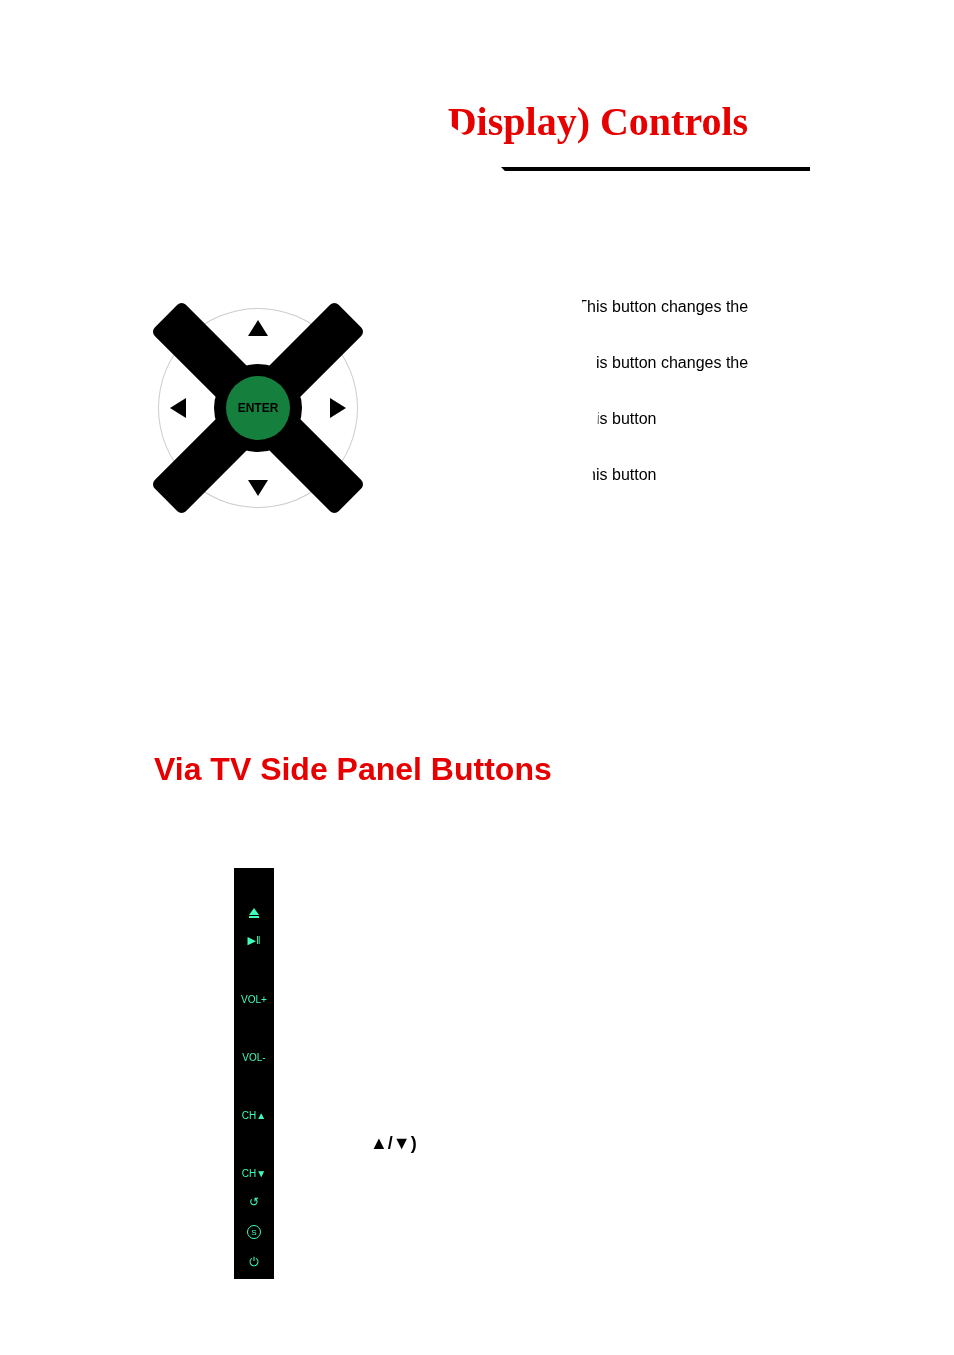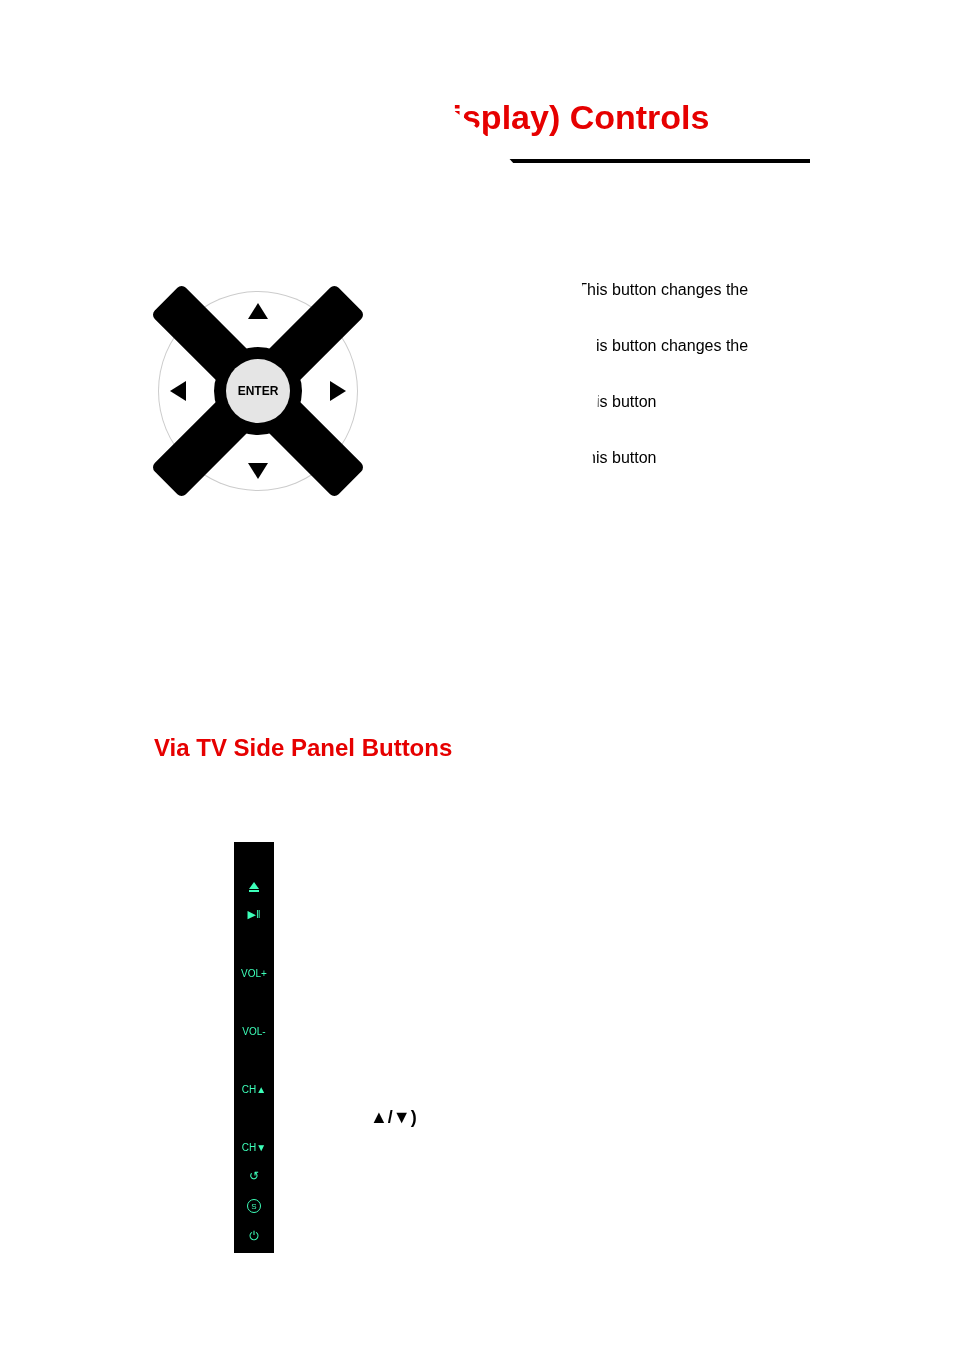--- a/index.html
+++ b/index.html
@@ -6,33 +6,33 @@
     margin: 0;
     padding: 0;
     background: #fff;
     font-family: Arial, Helvetica, sans-serif;
     width: 954px;
   }
   .page {
     padding: 70px 100px 30px 110px;
   }
   .title {
-    font-family: Liberation Sans, sans-serif;
-    font-size: 34px;
+    font-family: Liberation Serif, serif;
+    font-size: 40px;
     font-weight: bold;
     color: #e60000;
     margin: 28px 0 22px 44px;
   }
   .hr {
     border-top: 4px solid #000;
     margin: 6px 44px 30px 44px;
   }
   .subheading {
     font-family: Arial, Helvetica, sans-serif;
-    font-size: 24px;
+    font-size: 32px;
     font-weight: bold;
     color: #e60000;
     margin: 8px 0 30px 44px;
   }
 
   
   .row {
     display: flex;
     align-items: flex-start;
     margin-left: 44px;
@@ -78,21 +78,21 @@
     transform: translate(-50%, -50%);
     border-radius: 50%;
     background: #000;
   }
   .dpad .ring-inner {
     position: absolute;
     left: 50%; top: 50%;
     width: 64px; height: 64px;
     transform: translate(-50%, -50%);
     border-radius: 50%;
-    background: #e5e5e5;
+    background: #15803d;
     display: flex;
     align-items: center;
     justify-content: center;
     font-size: 12px;
     font-weight: bold;
     color: #000;
   }
   .dpad .tri {
     position: absolute;
     width: 0; height: 0;

